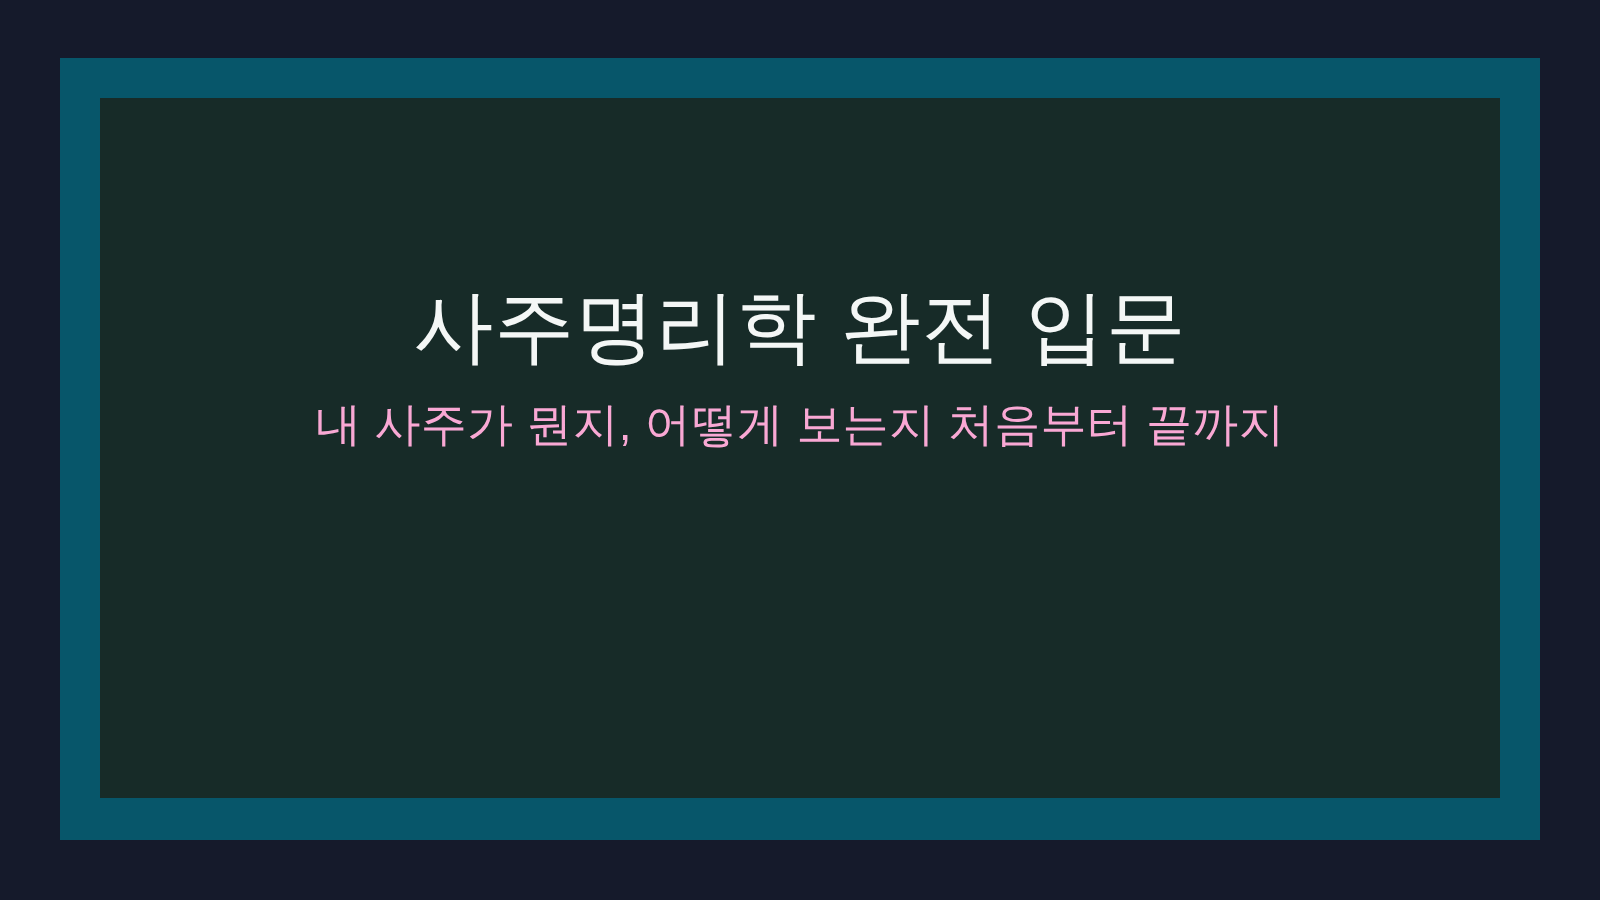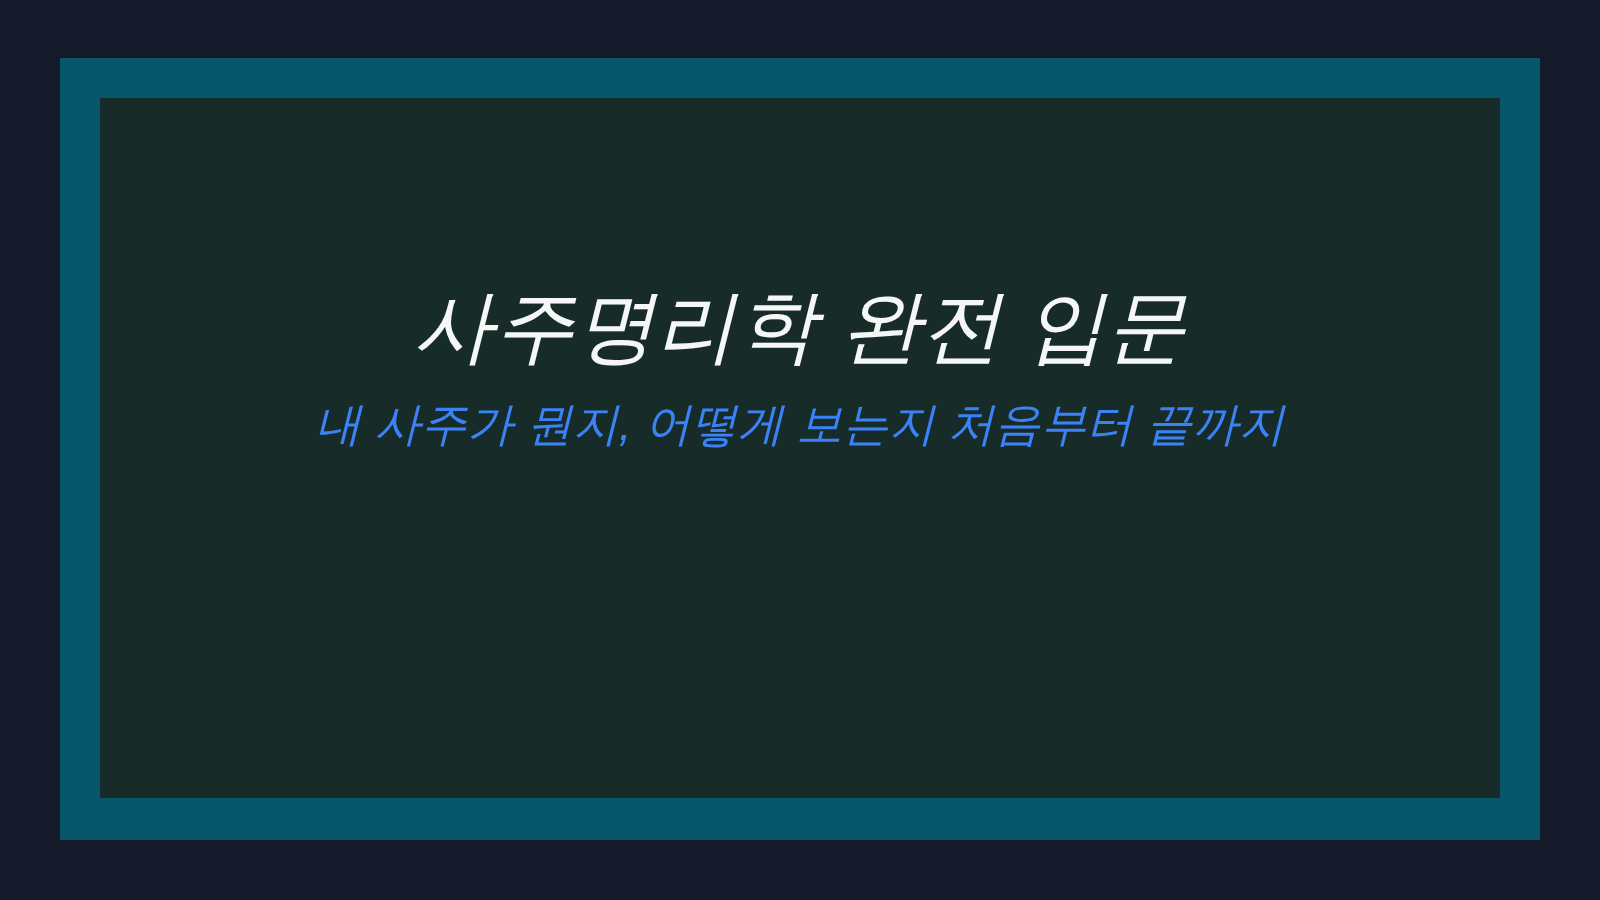--- a/index.html
+++ b/index.html
@@ -16,21 +16,20 @@
     font-family: "Liberation Sans", "DejaVu Sans", sans-serif;
     -webkit-font-smoothing: antialiased;
   }
 
   
   #slide {
     position: relative;
     width: 1600px;
     height: 900px;
     background: #151a2b;
-    font-style: italic;
   }
 
   
   #frame {
     position: absolute;
     left: 60px;
     top: 58px;
     width: 1480px;
     height: 782px;
     background: #07566a;
@@ -71,21 +70,21 @@
     color: #f4f7f6;
     white-space: nowrap;
   }
 
   #slide-subtitle {
     margin-top: 22px;
     font-size: 46px;
     line-height: 1.22;
     font-weight: 400;
     letter-spacing: 0.005em;
-    color: #3b82f6;
+    color: #f9a8d4;
     white-space: nowrap;
   }
 </style>
 </head>
 <body>
 
 <div id="slide">
 
   <div id="frame">
 

